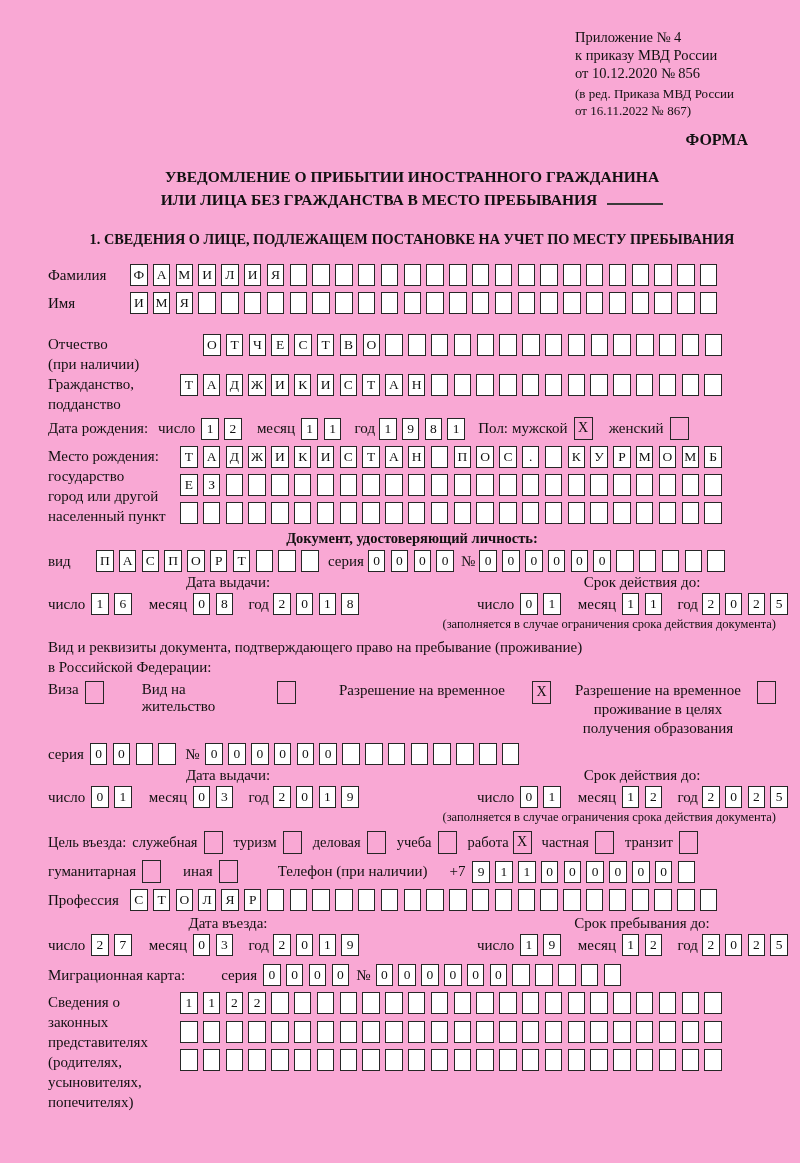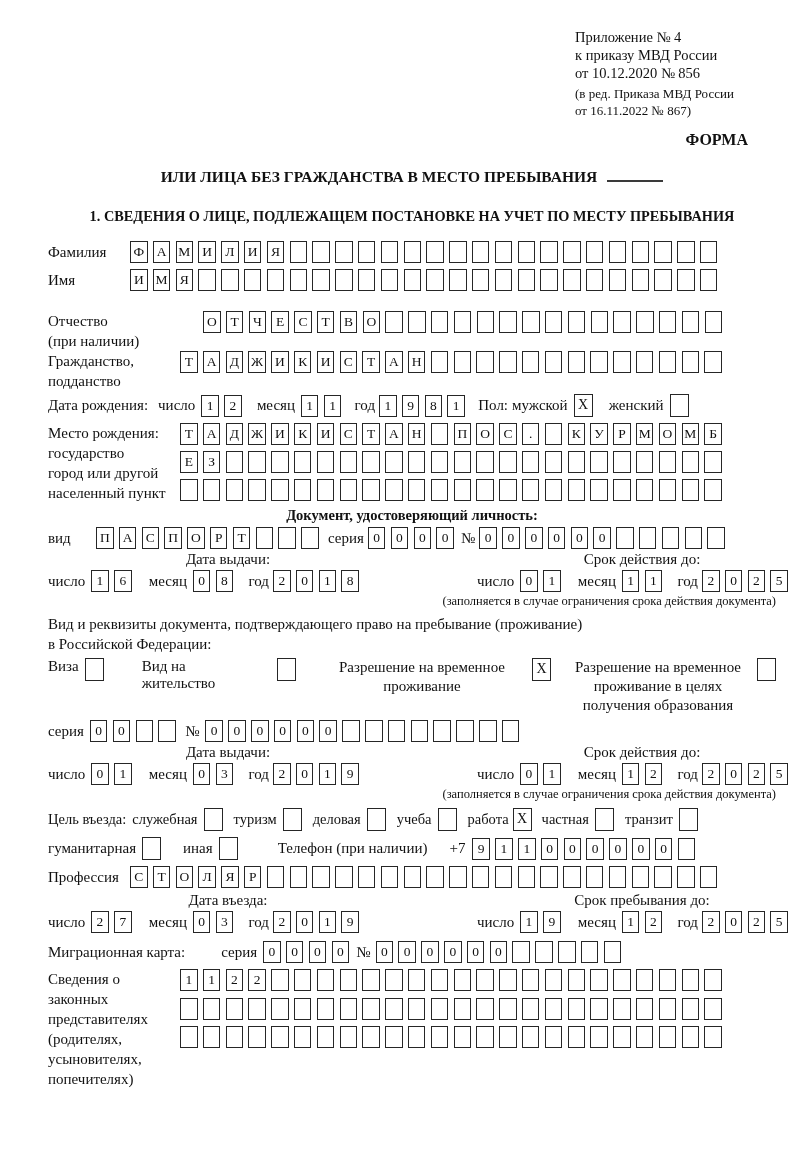--- a/index.html
+++ b/index.html
@@ -1,16 +1,16 @@
 <!DOCTYPE html>
 <html><head>
 <meta charset="utf-8">
 <style>
   html,body{margin:0;padding:0;background:#e9e9e9;}
-  .page{position:relative;width:800px;height:1163px;margin:0 auto;background:#ffffff;color:#111;
+  .page{position:relative;width:800px;height:1163px;margin:0 auto;background:#f9a8d4;color:#111;
         font-family:"Liberation Serif","DejaVu Serif",serif;font-size:15px;overflow:hidden;}
   .content{padding:28px 24px 0 48px;box-sizing:border-box;}
   .b{font-weight:bold;}
   .small{font-size:12.5px;}
   
   .c{display:inline-block;width:15.5px;height:20px;line-height:19px;text-align:center;
      border:1.5px solid #262626;margin-right:5.3px;font-size:13.5px;vertical-align:middle;
      box-sizing:content-box;background:#fff;flex:none;}
   .cells{display:inline-flex;white-space:nowrap;flex:none;align-items:center;}
   .chk{display:inline-block;width:17px;height:21px;line-height:20px;text-align:center;
@@ -48,20 +48,21 @@
     <div>от 10.12.2020 № 856</div>
     <div class="hdr-amend">
       <div>(в ред. Приказа МВД России</div>
       <div>от 16.11.2022 № 867)</div>
     </div>
   </div>
 
   <div class="form-word b">ФОРМА</div>
 
   <div class="title">
+    <div>УВЕДОМЛЕНИЕ О ПРИБЫТИИ ИНОСТРАННОГО ГРАЖДАНИНА</div>
     <div>
       <span>ИЛИ ЛИЦА БЕЗ ГРАЖДАНСТВА В МЕСТО ПРЕБЫВАНИЯ</span><span class="uline"></span>
     </div>
   </div>
 
   <div class="sec1">1. СВЕДЕНИЯ О ЛИЦЕ, ПОДЛЕЖАЩЕМ ПОСТАНОВКЕ НА УЧЕТ ПО МЕСТУ ПРЕБЫВАНИЯ</div>
 
   <div class="frow" style="margin-top:16px;">
     <span class="lbl" style="width:82px;">Фамилия</span>
     <span class="cells">
@@ -398,21 +399,20 @@
     <div>в Российской Федерации:</div>
   </div>
 
   <div class="frow-top" style="margin-top:4px;">
     <span>Виза</span>
     <span class="chk"></span>
     <span style="margin-left:38px;">Вид на жительство</span>
     <span class="chk" style="margin-left:14px;"></span>
     <span class="ml" style="margin-left:26px;width:200px;">
       <div>Разрешение на временное</div>
-      <div>проживание</div>
     </span>
     <span class="chk" style="margin-left:10px;">X</span>
     <span class="ml" style="margin-left:18px;width:178px;">
       <div>Разрешение на временное</div>
       <div>проживание в целях</div>
       <div>получения образования</div>
     </span>
     <span class="chk" style="margin-left:10px;"></span>
   </div>
 

